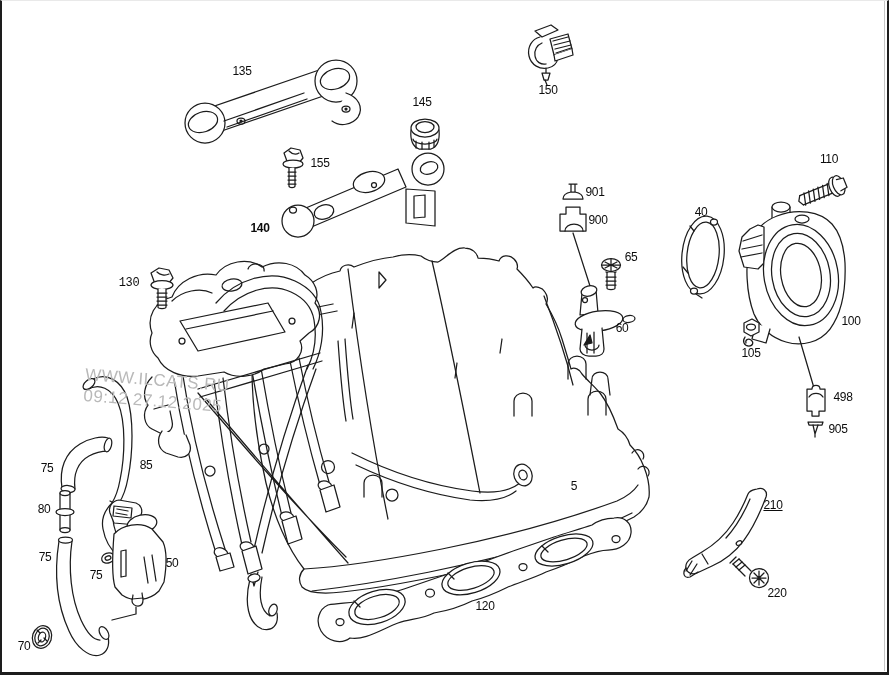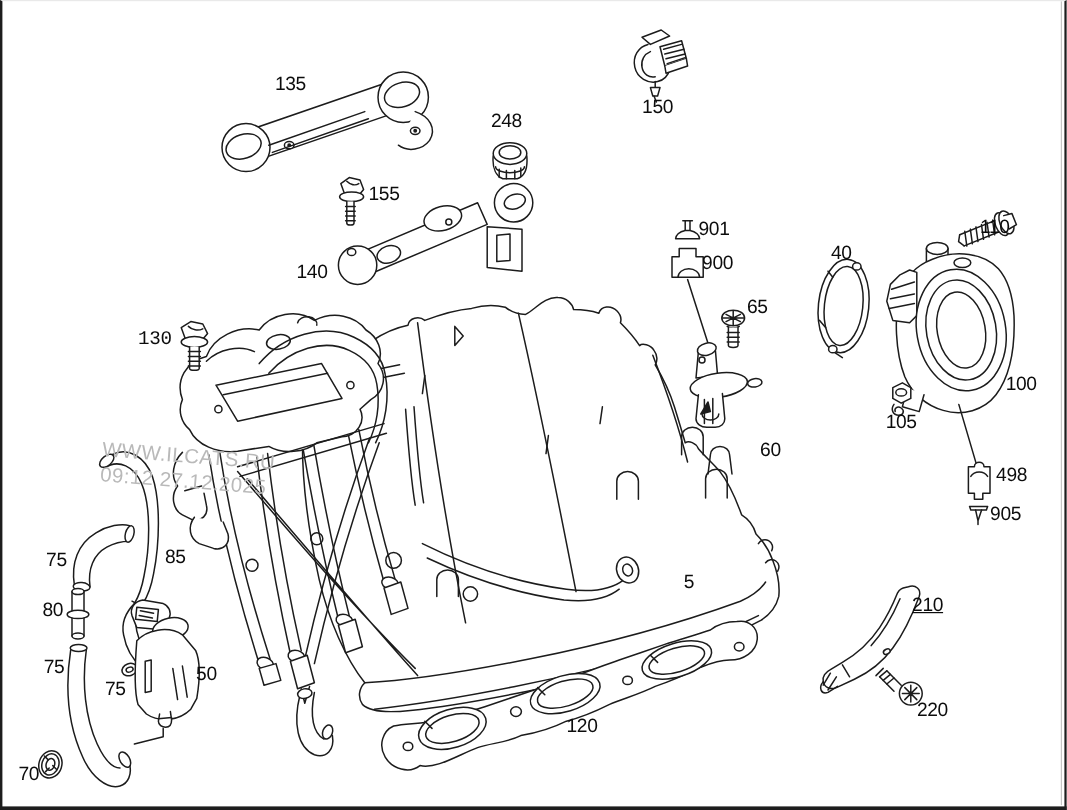--- a/index.html
+++ b/index.html
@@ -8,21 +8,21 @@
     box-sizing:border-box;overflow:hidden;
     border-left:2px solid #1d1d1d;border-right:2px solid #1d1d1d;
     border-bottom:3px solid #1d1d1d;border-top:1px solid #e9e9e9;
     font-family:"Liberation Sans", sans-serif;
   }
   .inner-frame{position:absolute;top:0;right:2px;bottom:1px;left:0;
     border-right:1px solid #c6c6c6;pointer-events:none;}
   svg.art{position:absolute;left:0;top:0;}
   .callout{
     position:absolute;transform:translate(-50%,-50%);
-    font-size:16px;letter-spacing:-0.3px;color:#0c0c0c;white-space:nowrap;
+    font-size:12px;letter-spacing:-0.3px;color:#0c0c0c;white-space:nowrap;
   }
   .watermark{
     position:absolute;left:84px;top:363px;
     transform:rotate(4.5deg);transform-origin:left top;
     font-size:17px;line-height:21px;letter-spacing:0.4px;
     color:#b9b9b9;white-space:nowrap;
   }
 </style>
 </head>
 <body>
@@ -349,31 +349,31 @@
     </g>
   </svg>
 
   <div class="watermark">
     <div>WWW.ILCATS.RU</div>
     <div>09:12 27.12.2025</div>
   </div>
 
   <div>
       <div class="callout" style="left: 240px; top: 70px;">135</div>
-      <div class="callout" style="left: 420px; top: 101px;">248</div>
+      <div class="callout" style="left: 420px; top: 101px;">145</div>
       <div class="callout" style="left: 318px; top: 162px;">155</div>
-      <div class="callout" style="left: 258px; top: 227px;">140</div>
+      <div class="callout" style="left: 258px; top: 227px; font-weight: bold;">140</div>
       <div class="callout" style="left: 546px; top: 89px;">150</div>
       <div class="callout" style="left: 593px; top: 191px;">901</div>
       <div class="callout" style="left: 596px; top: 219px;">900</div>
-      <div class="callout" style="left: 827px; top: 158px; margin-top: 31px;">110</div>
+      <div class="callout" style="left: 827px; top: 158px;">110</div>
       <div class="callout" style="left: 699px; top: 211px;">40</div>
       <div class="callout" style="left: 849px; top: 272px; margin-top: 48px;">100</div>
       <div class="callout" style="left: 629px; top: 256px;">65</div>
-      <div class="callout" style="left: 640px; top: 327px; margin-top: 48px;">60</div>
+      <div class="callout" style="left: 620px; top: 327px;">60</div>
       <div class="callout" style="left: 749px; top: 352px;">105</div>
       <div class="callout" style="left: 841px; top: 396px;">498</div>
       <div class="callout" style="left: 836px; top: 428px;">905</div>
       <div class="callout" style="left: 127px; top: 282px; font-family: Liberation Mono, monospace;">130</div>
       <div class="callout" style="left: 144px; top: 464px;">85</div>
       <div class="callout" style="left: 45px; top: 467px;">75</div>
       <div class="callout" style="left: 42px; top: 508px;">80</div>
       <div class="callout" style="left: 43px; top: 556px;">75</div>
       <div class="callout" style="left: 94px; top: 574px;">75</div>
       <div class="callout" style="left: 170px; top: 562px;">50</div>

